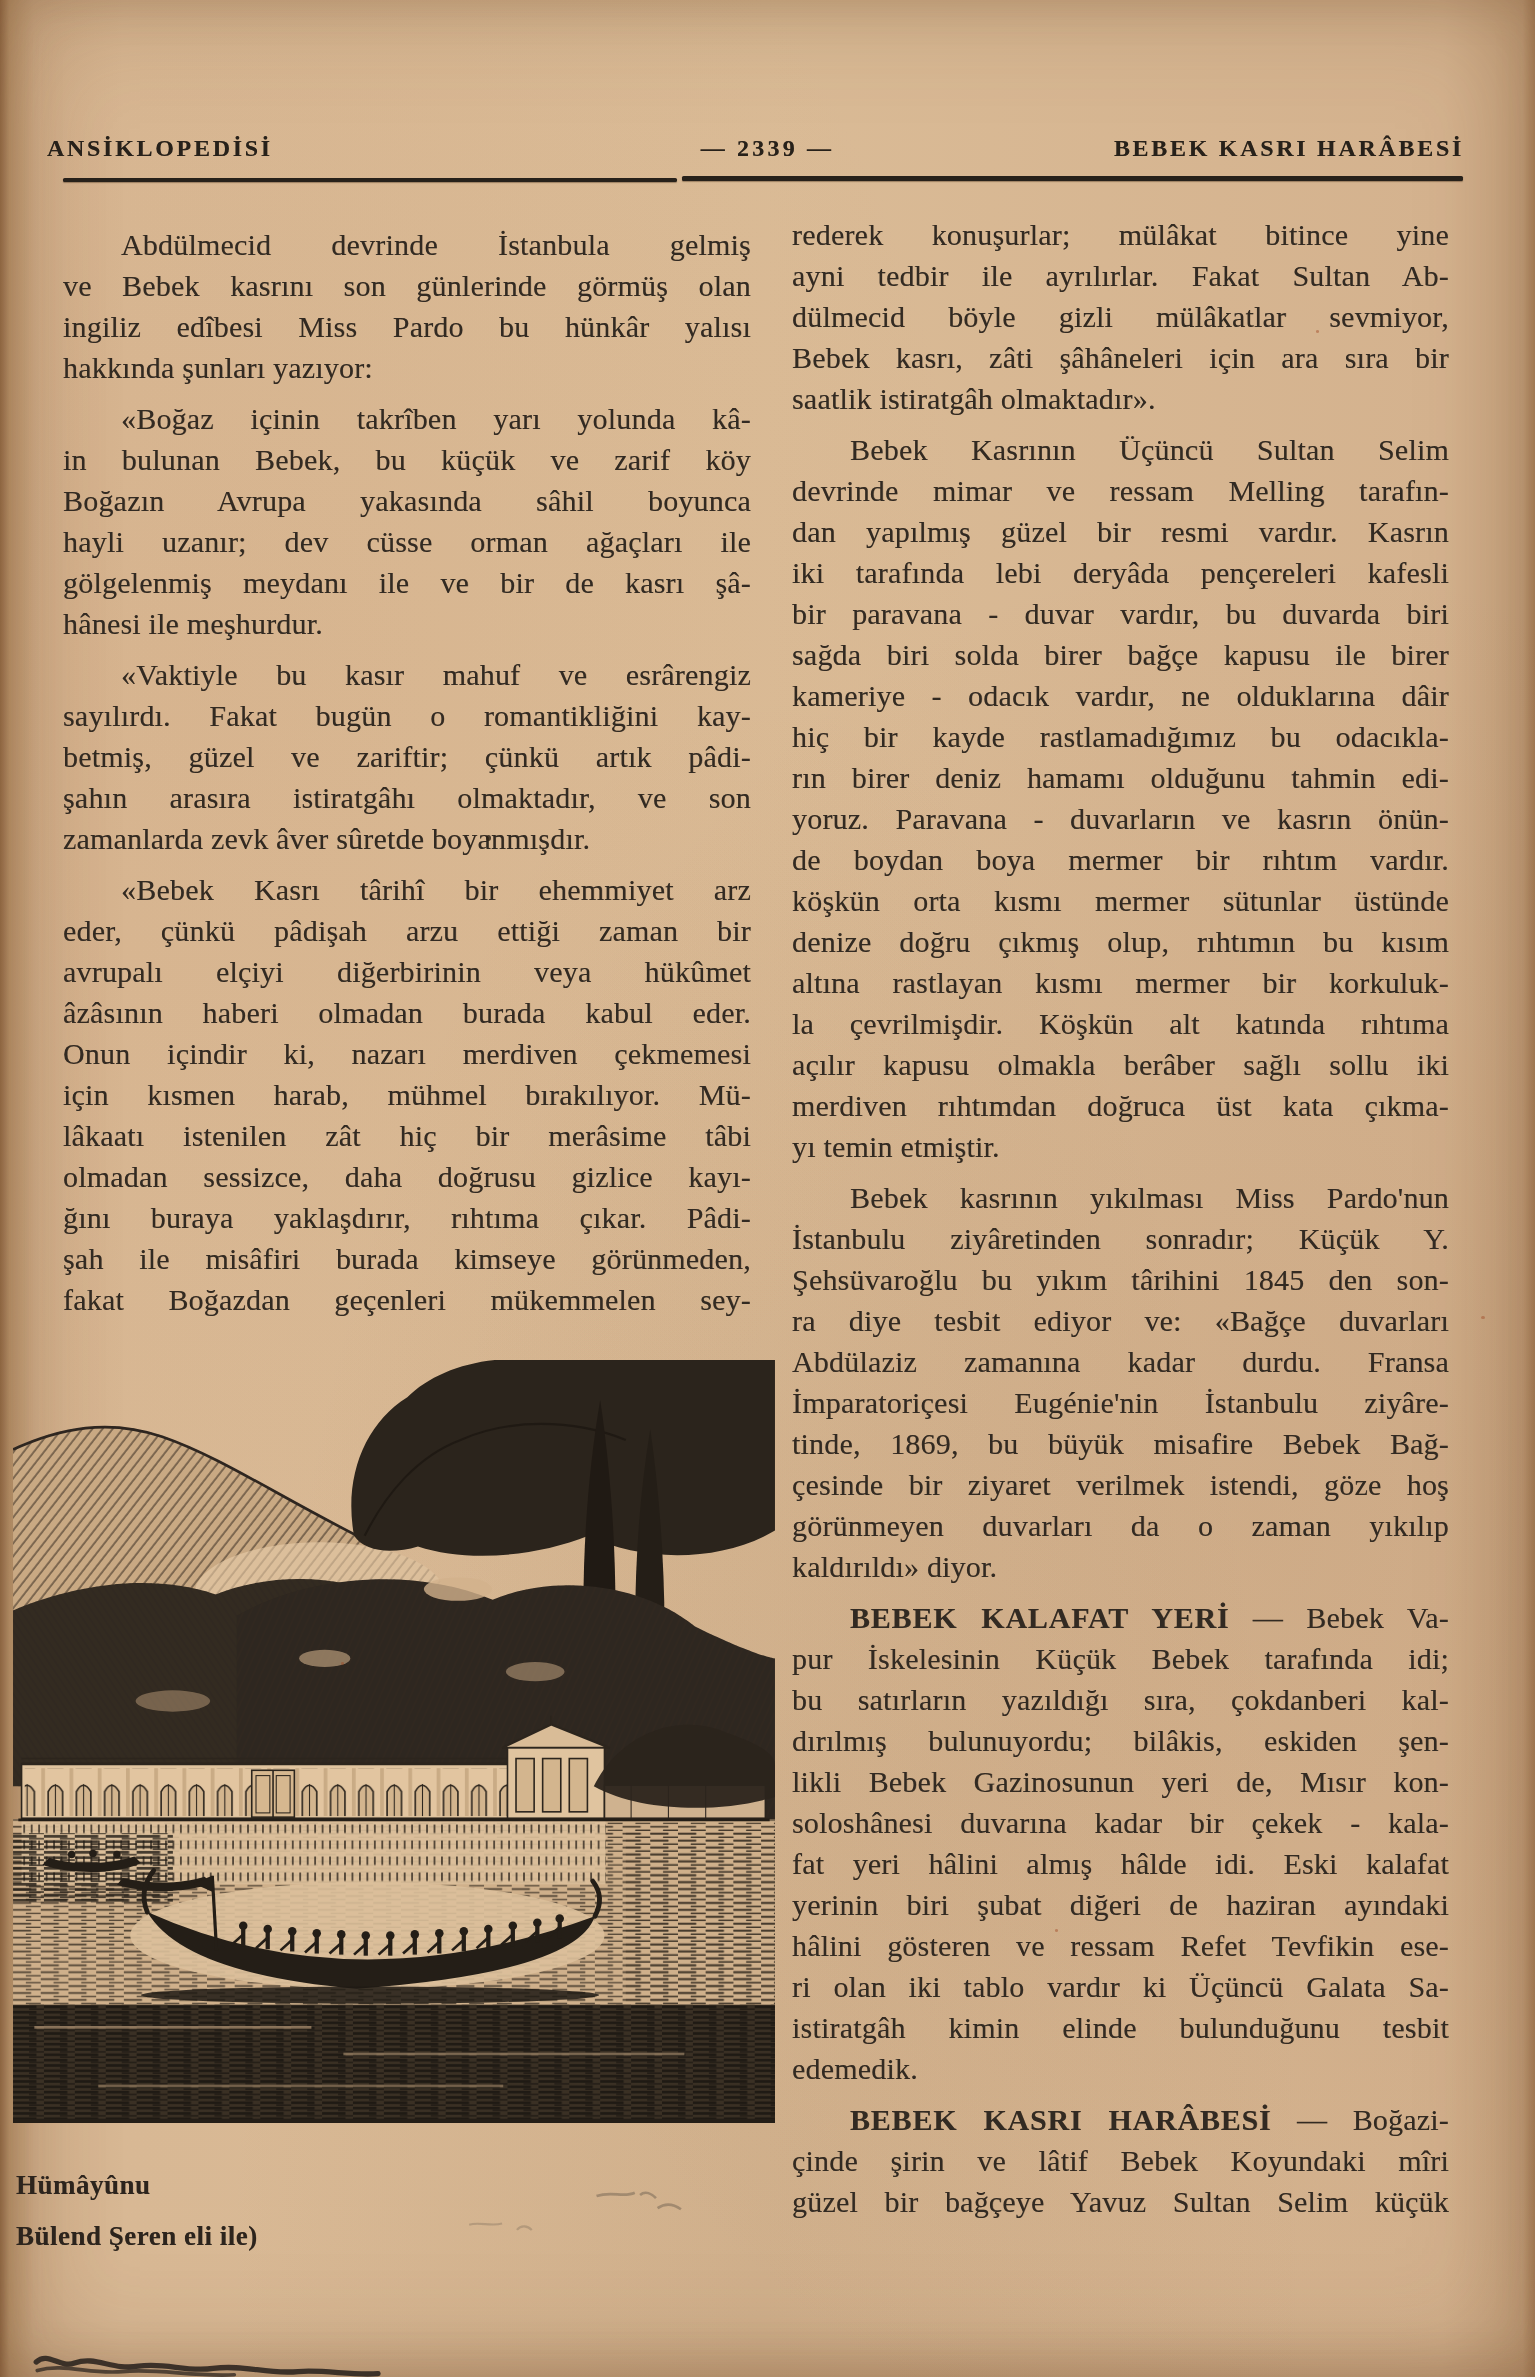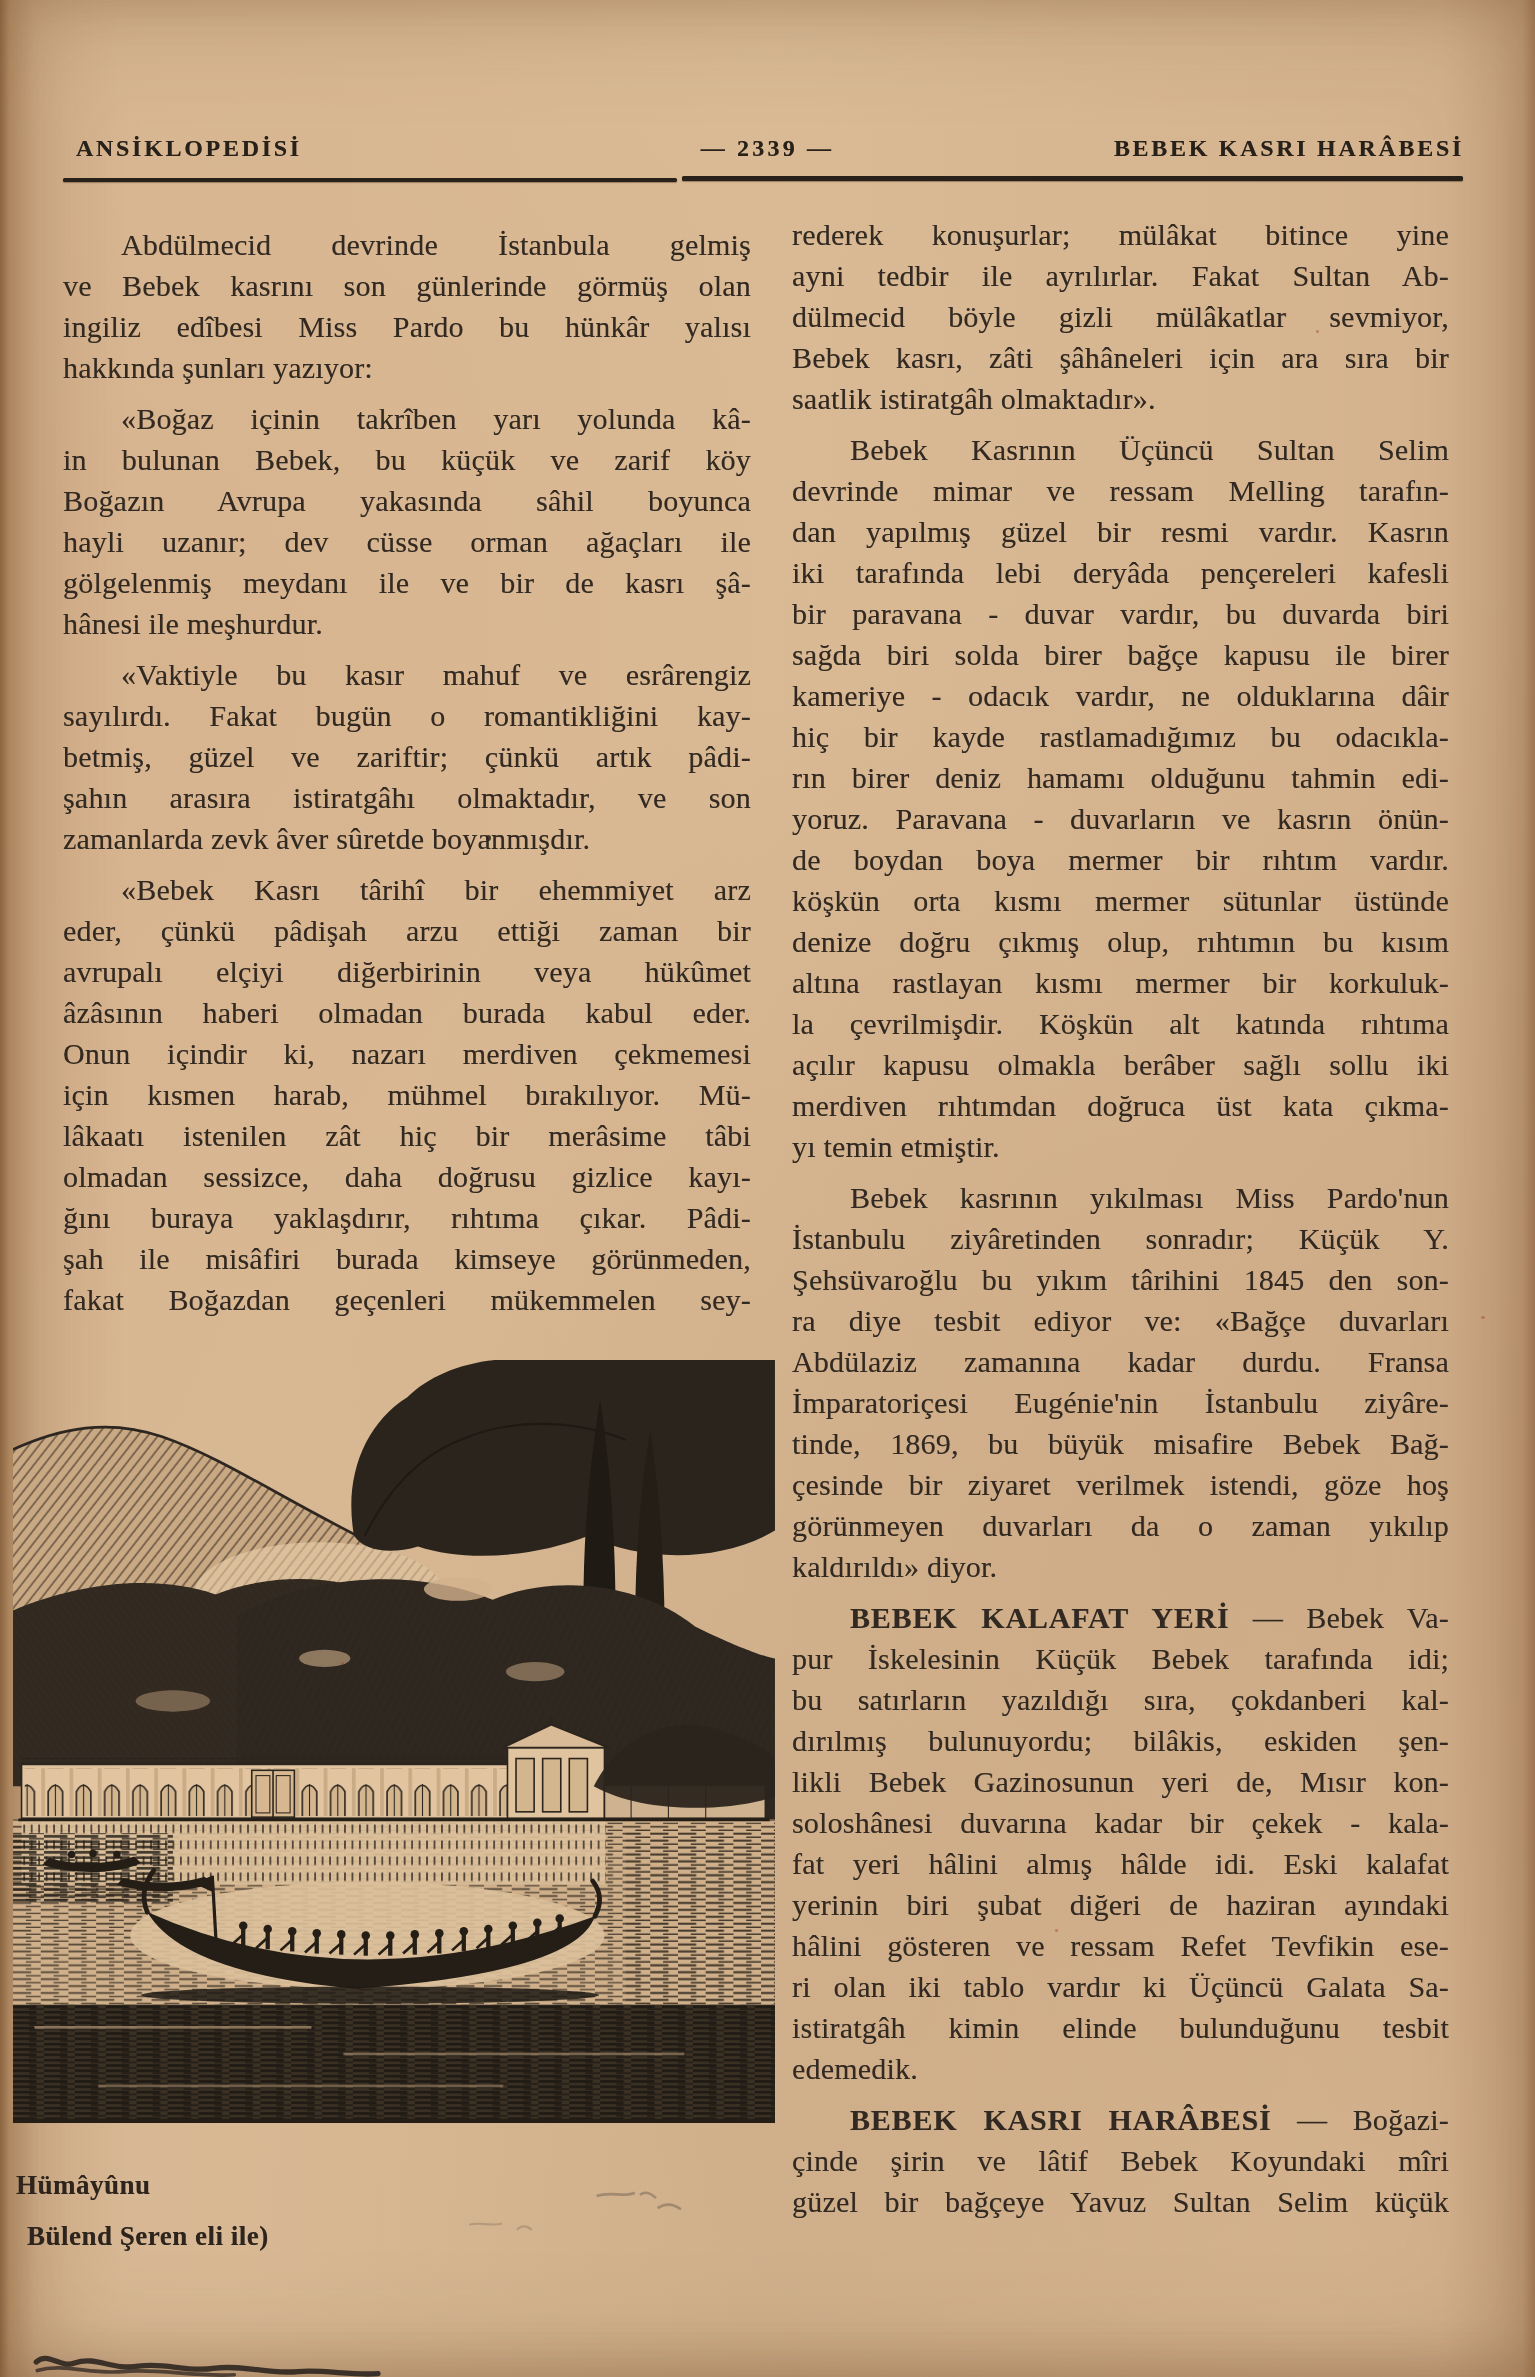--- a/index.html
+++ b/index.html
@@ -10,38 +10,38 @@
     background:
       radial-gradient(ellipse at 14% 28%, rgba(196,124,72,.07), transparent 42%),
       radial-gradient(ellipse at 82% 64%, rgba(130,80,45,.09), transparent 46%),
       radial-gradient(ellipse at 50% 96%, rgba(120,75,45,.10), transparent 50%),
       linear-gradient(90deg,#9c7451 0,#c4a078 .6%,#d2b08c 2.2%,#d8b894 8%,#dabb96 50%,#d4b28e 94%,#c8a47f 99.2%,#b28a64 100%),
       var(--paper);
     box-shadow: inset 0 0 117px rgba(95,60,30,.28), inset 18px 0 48px rgba(120,72,40,.16), inset 0 -16px 43px rgba(110,65,35,.14);
     font-family:"Liberation Serif", serif;
   }
   .hdr{position:absolute;top:134px;font:bold 24px/28px "Liberation Serif",serif;color:var(--inkdark);letter-spacing:2.7px;white-space:nowrap;text-shadow:0 0 0.5px rgba(40,30,20,.5);}
-  #hdr-left{left:76px;}
+  #hdr-left{left:47px;}
   #hdr-center{left:50%;transform:translateX(-50%);letter-spacing:3.2px;}
   #hdr-right{right:71px;}
   .rule{position:absolute;background:var(--inkdark);border-radius:1.6px;box-shadow:0 1.1px 1.1px rgba(60,40,20,.4);}
   #rule-left{top:178px;left:63px;width:614px;height:3.7px;}
   #rule-right{top:176px;left:682px;width:781px;height:4.8px;}
   .col{position:absolute;top:214px;font:30px/41px "Liberation Serif",serif;color:var(--ink);
        text-align:justify;text-shadow:0.3px 0.3px 0.4px rgba(45,34,24,.38);letter-spacing:0.2px;}
   .col-left{left:63px;width:688px;}
   .col-right{left:792px;width:657px;}
   .tline{height:41px;text-align-last:justify;}
   .endline{text-align-last:left;}
   .indent{text-indent:58px;margin-top:10px;}
   .tline b{font-weight:bold;letter-spacing:0.8px;}
   figure.engraving{position:absolute;left:13.3px;top:1360px;width:762px;height:763px;margin:0;padding:0;}
   .cap{position:absolute;left:16px;font:bold 27px/30px "Liberation Serif",serif;color:#2c241d;letter-spacing:0.5px;text-shadow:0.3px 0.3px 0.4px rgba(45,34,24,.4);}
   #cap1{top:2170px;}
-  #cap2{top:2221px;margin-left:11px;}
+  #cap2{top:2221px;}
   .marks{position:absolute;}
   .speck{position:absolute;border-radius:50%;background:rgba(160,70,35,.45);}
 </style>
 </head>
 <body>
 
 <div class="page">
 
   <span class="hdr" id="hdr-left">ANSİKLOPEDİSİ</span>
   <span class="hdr" id="hdr-center">— 2339 —</span>

